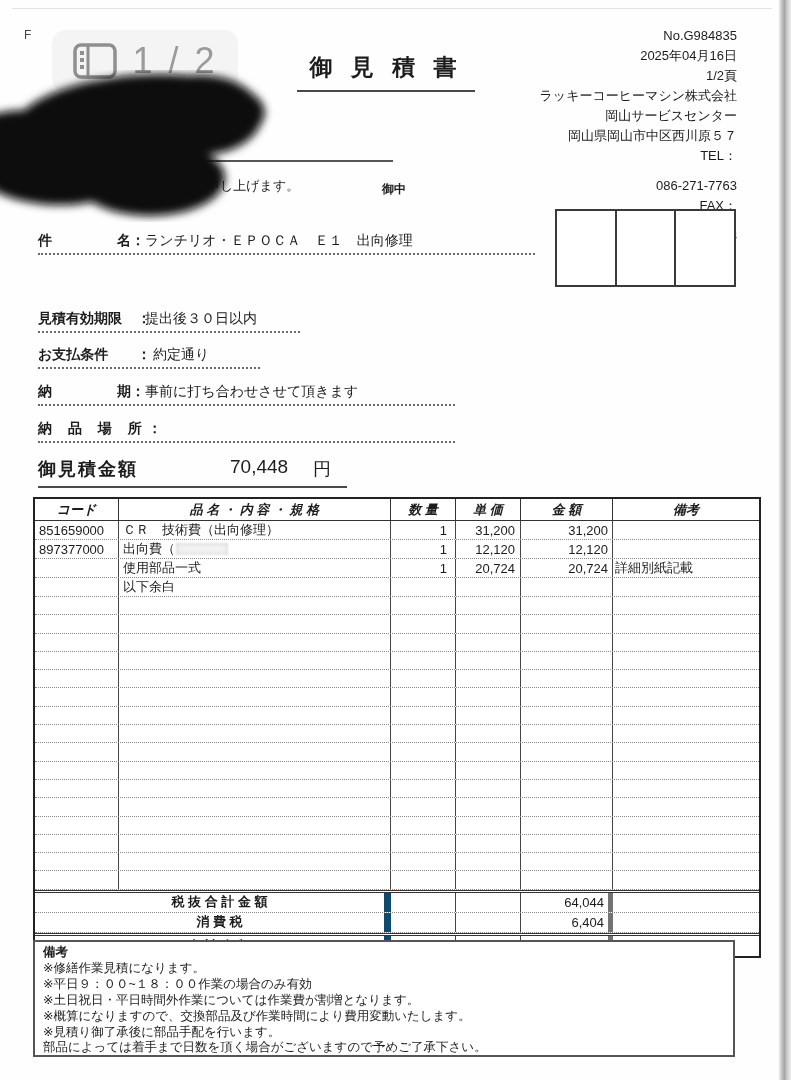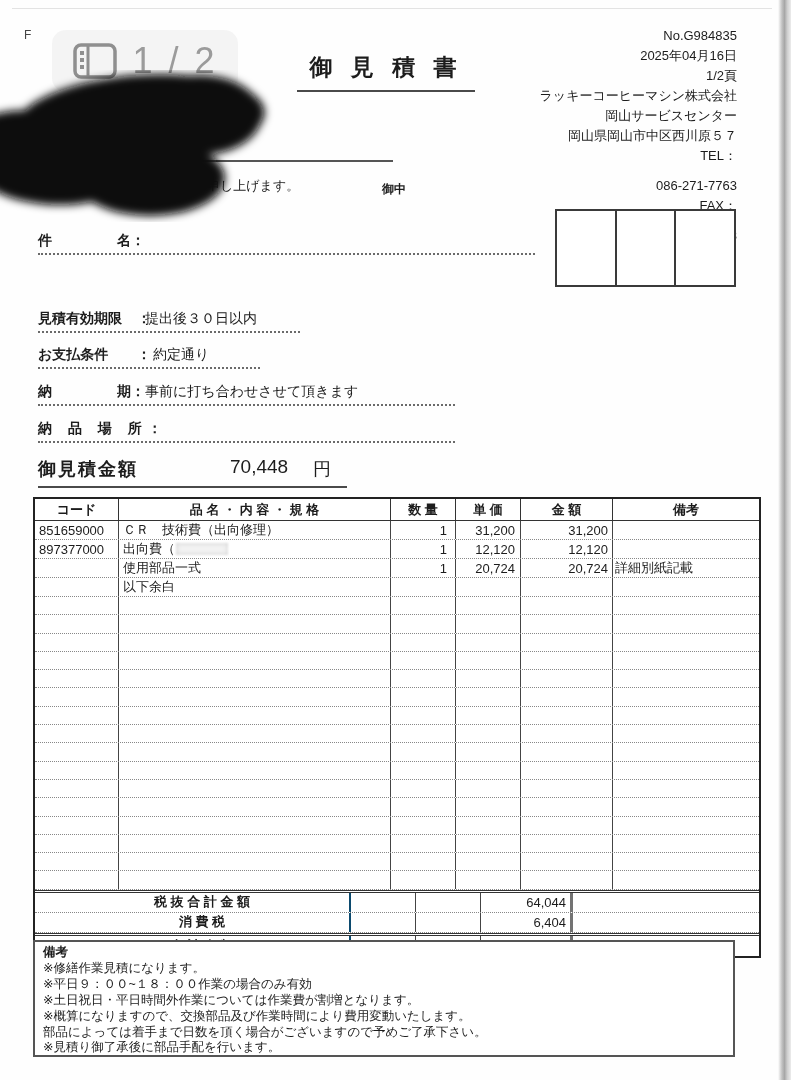--- a/index.html
+++ b/index.html
@@ -65,39 +65,39 @@
   .amount-row{position:absolute;left:38px;top:455px;width:309px;height:31px;border-bottom:2px solid #4a4a4a;}
   .amount-label{position:absolute;left:0;top:2px;font-size:18px;font-weight:bold;letter-spacing:2px;}
   .amount-value{position:absolute;left:192px;top:1px;font-size:19px;font-weight:500;}
   .amount-unit{position:absolute;left:275px;top:2px;font-size:18px;font-weight:500;}
   
   .quote-table{
     position:absolute;left:33px;top:497px;width:724px;
     border:2px solid #222;box-sizing:content-box;background:#fff;font-size:13px;
   }
   .thead{display:flex;height:21px;border-bottom:1px solid #333;font-weight:600;}
-  .thead .hcell{display:flex;align-items:center;justify-content:center;border-right:1px solid #333;box-sizing:border-box;white-space:nowrap;}
+  .thead .hcell{display:flex;align-items:center;justify-content:center;border-right:1px solid #333;box-sizing:border-box;white-space:nowrap;font-style:italic;}
   .hcell:last-child,.cell:last-child{border-right:none;}
   .w-code{width:84px;} .w-name{width:272px;} .w-qty{width:65px;} .w-price{width:65px;} .w-amount{width:92px;} .w-note{width:146px;flex:1;}
   .tbody .trow{display:flex;height:18px;border-bottom:1px dotted #888;}
   .tbody .trow.empty{height:17.3px;}
   .cell{border-right:1px solid #444;box-sizing:border-box;overflow:hidden;white-space:nowrap;display:flex;align-items:center;}
   .c-code{width:84px;padding-left:4px;}
   .c-name{width:272px;padding-left:4px;position:relative;}
   .c-qty{width:65px;justify-content:flex-end;padding-right:8px;}
   .c-unit_price{width:65px;justify-content:flex-end;padding-right:5px;}
   .c-amount{width:92px;justify-content:flex-end;padding-right:4px;}
   .c-note{width:146px;flex:1;padding-left:2px;}
   .smudge{display:inline-block;width:52px;height:12px;margin-left:1px;background:#f2f2f2;box-shadow:inset 0 0 4px #c9c9c9;filter:blur(1px);}
   .table-totals .totrow{display:flex;height:19px;border-bottom:1px dotted #888;}
   .table-totals{border-top:3px double #333;}
-  .totrow .t-label{width:316px;display:flex;align-items:center;justify-content:center;font-weight:600;border-right:2px solid #0c4a6e;box-sizing:border-box;padding-left:20px;}
+  .totrow .t-label{width:356px;display:flex;align-items:center;justify-content:center;font-weight:600;border-right:7px solid #0c4a6e;box-sizing:border-box;padding-left:20px;}
   .totrow .t-sp1{width:65px;border-right:1px solid #444;box-sizing:border-box;}
   .totrow .t-sp2{width:65px;border-right:1px solid #444;box-sizing:border-box;}
-  .totrow .t-amount{width:92px;display:flex;align-items:center;justify-content:flex-end;padding-right:4px;border-right:3px solid #737373;box-sizing:border-box;}
+  .totrow .t-amount{width:92px;display:flex;align-items:center;justify-content:flex-end;padding-right:4px;border-right:5px solid #737373;box-sizing:border-box;}
   .totrow .t-note{flex:1;}
   .totrow.grand{border-top:3px double #333;border-bottom:none;height:20px;font-weight:600;}
   
   .remarks-box{
     position:absolute;left:33px;top:940px;width:702px;height:117px;
     border:2px solid #555;box-sizing:border-box;background:#fff;
     padding:3px 8px;font-size:12.5px;line-height:15.9px;font-weight:500;
   }
   .remarks-title{font-weight:600;}
 </style>
@@ -162,20 +162,21 @@
 
   <div class="stamp-boxes">
     <div class="stamp-cell"></div>
     <div class="stamp-cell"></div>
     <div class="stamp-cell"></div>
   </div>
 
   <div class="field-row f-subject">
     <span style="left:0">件</span>
     <span class="lbl-2">名：</span>
+    <span class="val">ランチリオ・ＥＰＯＣＡ　Ｅ１　出向修理</span>
   </div>
   <div class="field-row f-validity">
     <span style="left:0">見積有効期限</span>
     <span class="sep">：</span>
     <span class="val">提出後３０日以内</span>
   </div>
   <div class="field-row f-payment">
     <span style="left:0">お支払条件</span>
     <span class="sep">：</span>
     <span class="val-payment">約定通り</span>
@@ -391,17 +392,17 @@
       </div>
   </div>
 
   <div class="remarks-box">
     <div class="remarks-title">備考</div>
     <div>
         <div>※修繕作業見積になります。</div>
         <div>※平日９：００~１８：００作業の場合のみ有効</div>
         <div>※土日祝日・平日時間外作業については作業費が割増となります。</div>
         <div>※概算になりますので、交換部品及び作業時間により費用変動いたします。</div>
+        <div>※見積り御了承後に部品手配を行います。</div>
         <div>部品によっては着手まで日数を頂く場合がございますので予めご了承下さい。</div>
-        <div>※見積り御了承後に部品手配を行います。</div>
       </div>
   </div>
 </div>
 
 </body></html>

